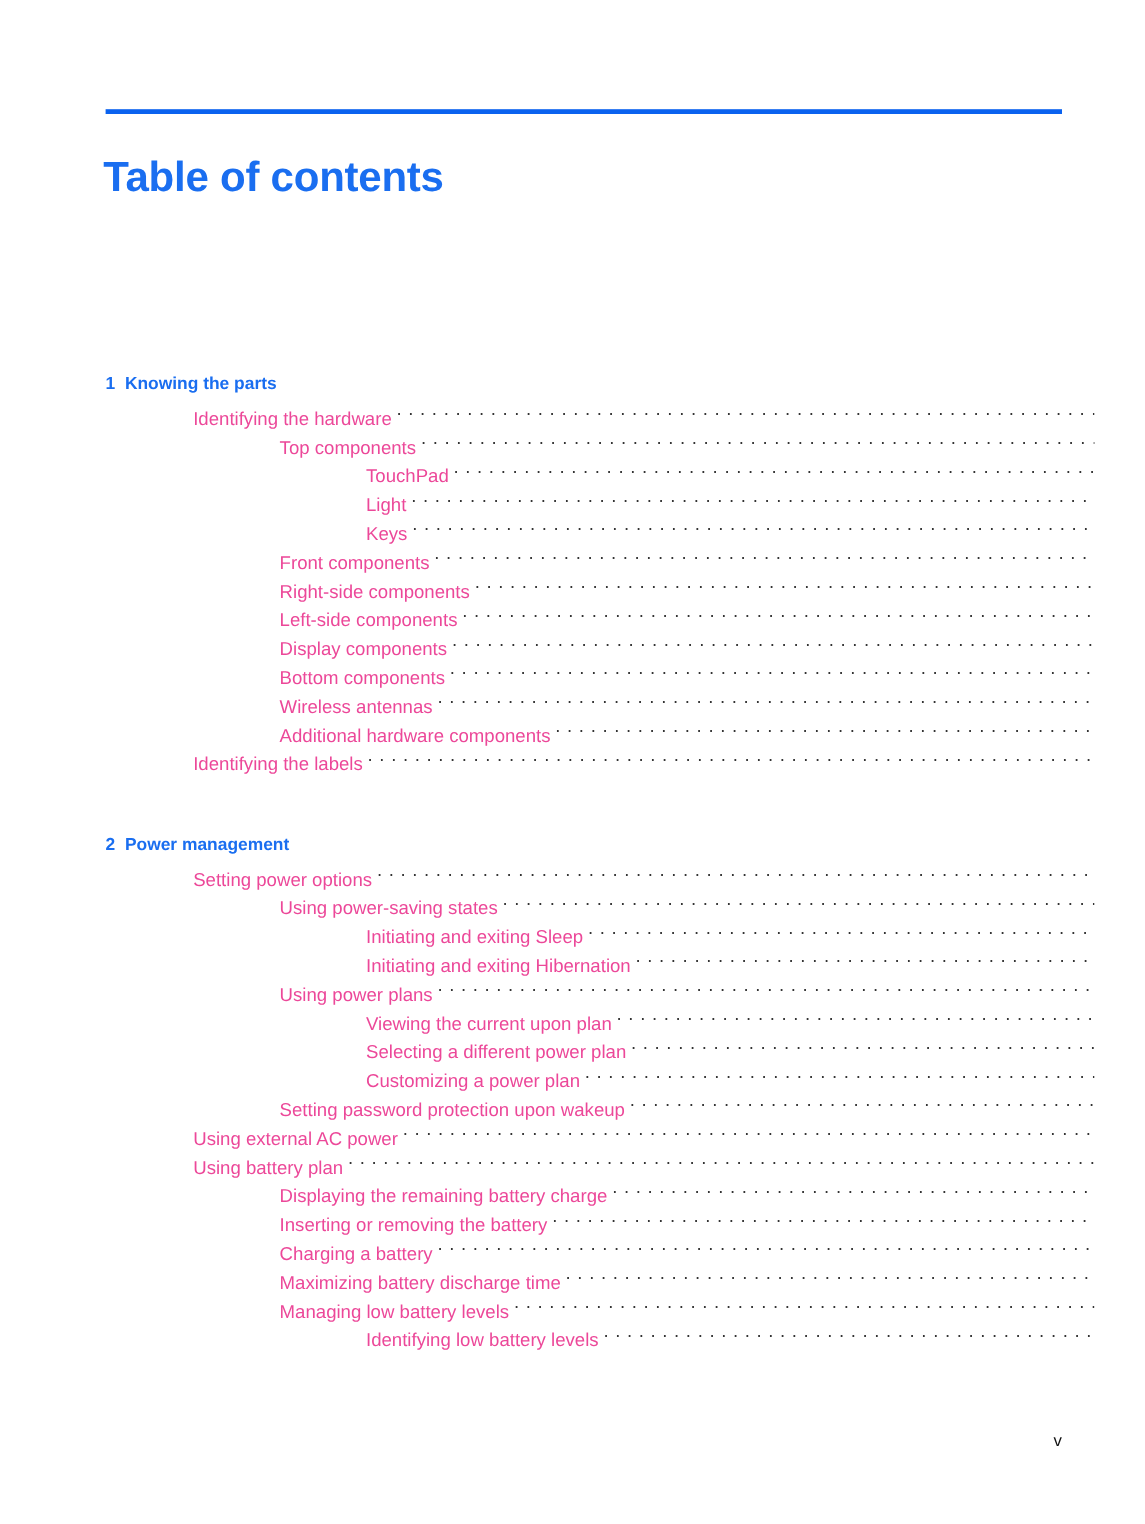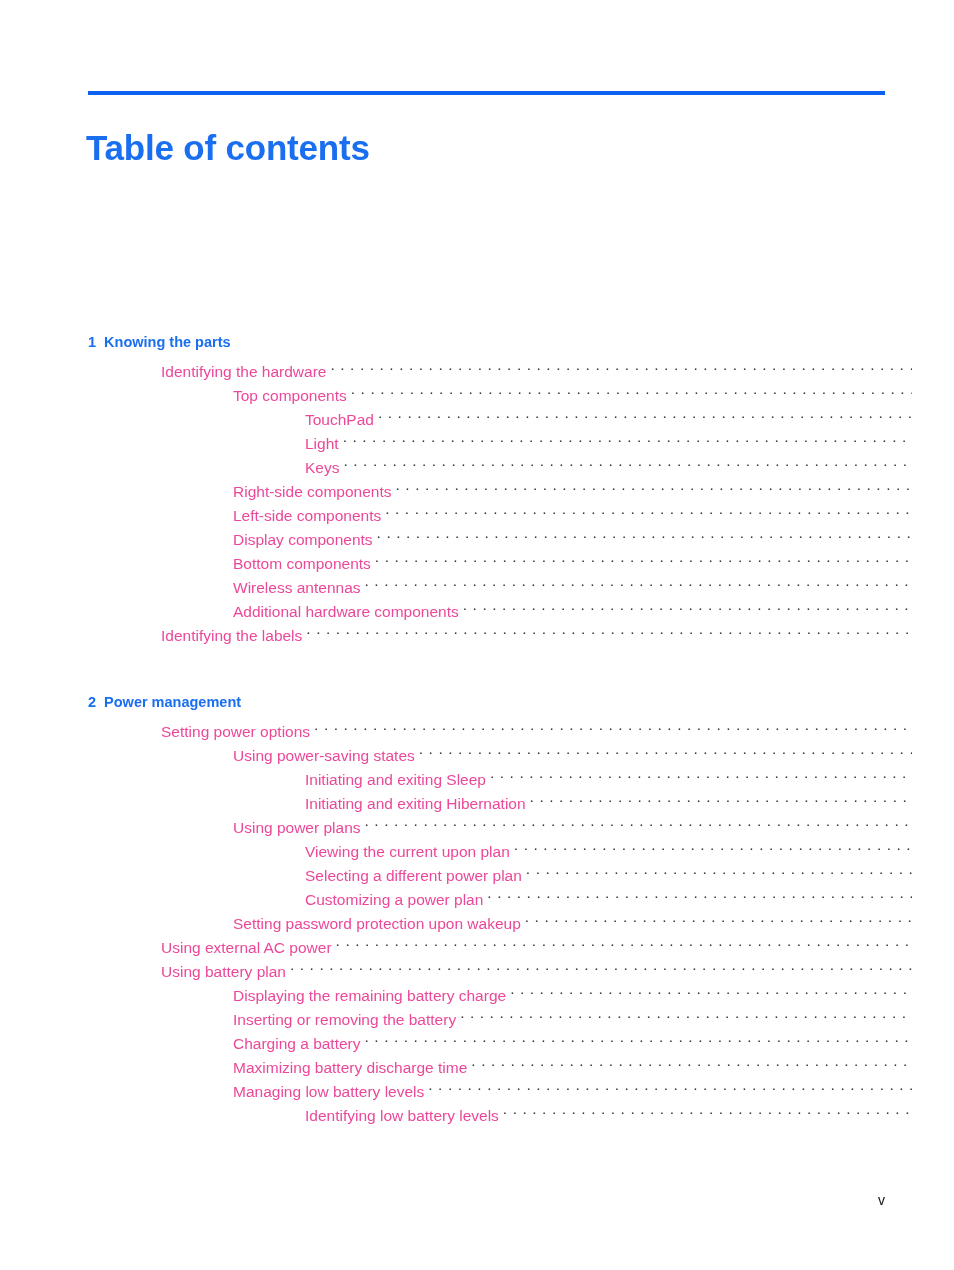--- a/index.html
+++ b/index.html
@@ -45,21 +45,21 @@
     font-weight: bold;
     color: #1a6ef0;
     letter-spacing: -0.2px;
     white-space: nowrap;
   }
 
   
   .toc {
     position: absolute;
     left: 0;
-    top: 332px;
+    top: 310px;
     width: 954px;
   }
 
   .chapter {
     display: block;
   }
   .chapter + .chapter {
     margin-top: 44px;
   }
 
@@ -172,20 +172,26 @@
           </div>
         </div>
         <div class="toc-row lvl3">
           <div class="row-inner">
             <span class="label">Keys</span>
             <span class="leader"></span>
           </div>
         </div>
         <div class="toc-row lvl2">
           <div class="row-inner">
+            <span class="label">Front components</span>
+            <span class="leader"></span>
+          </div>
+        </div>
+        <div class="toc-row lvl2">
+          <div class="row-inner">
             <span class="label">Right-side components</span>
             <span class="leader"></span>
           </div>
         </div>
         <div class="toc-row lvl2">
           <div class="row-inner">
             <span class="label">Left-side components</span>
             <span class="leader"></span>
           </div>
         </div>

